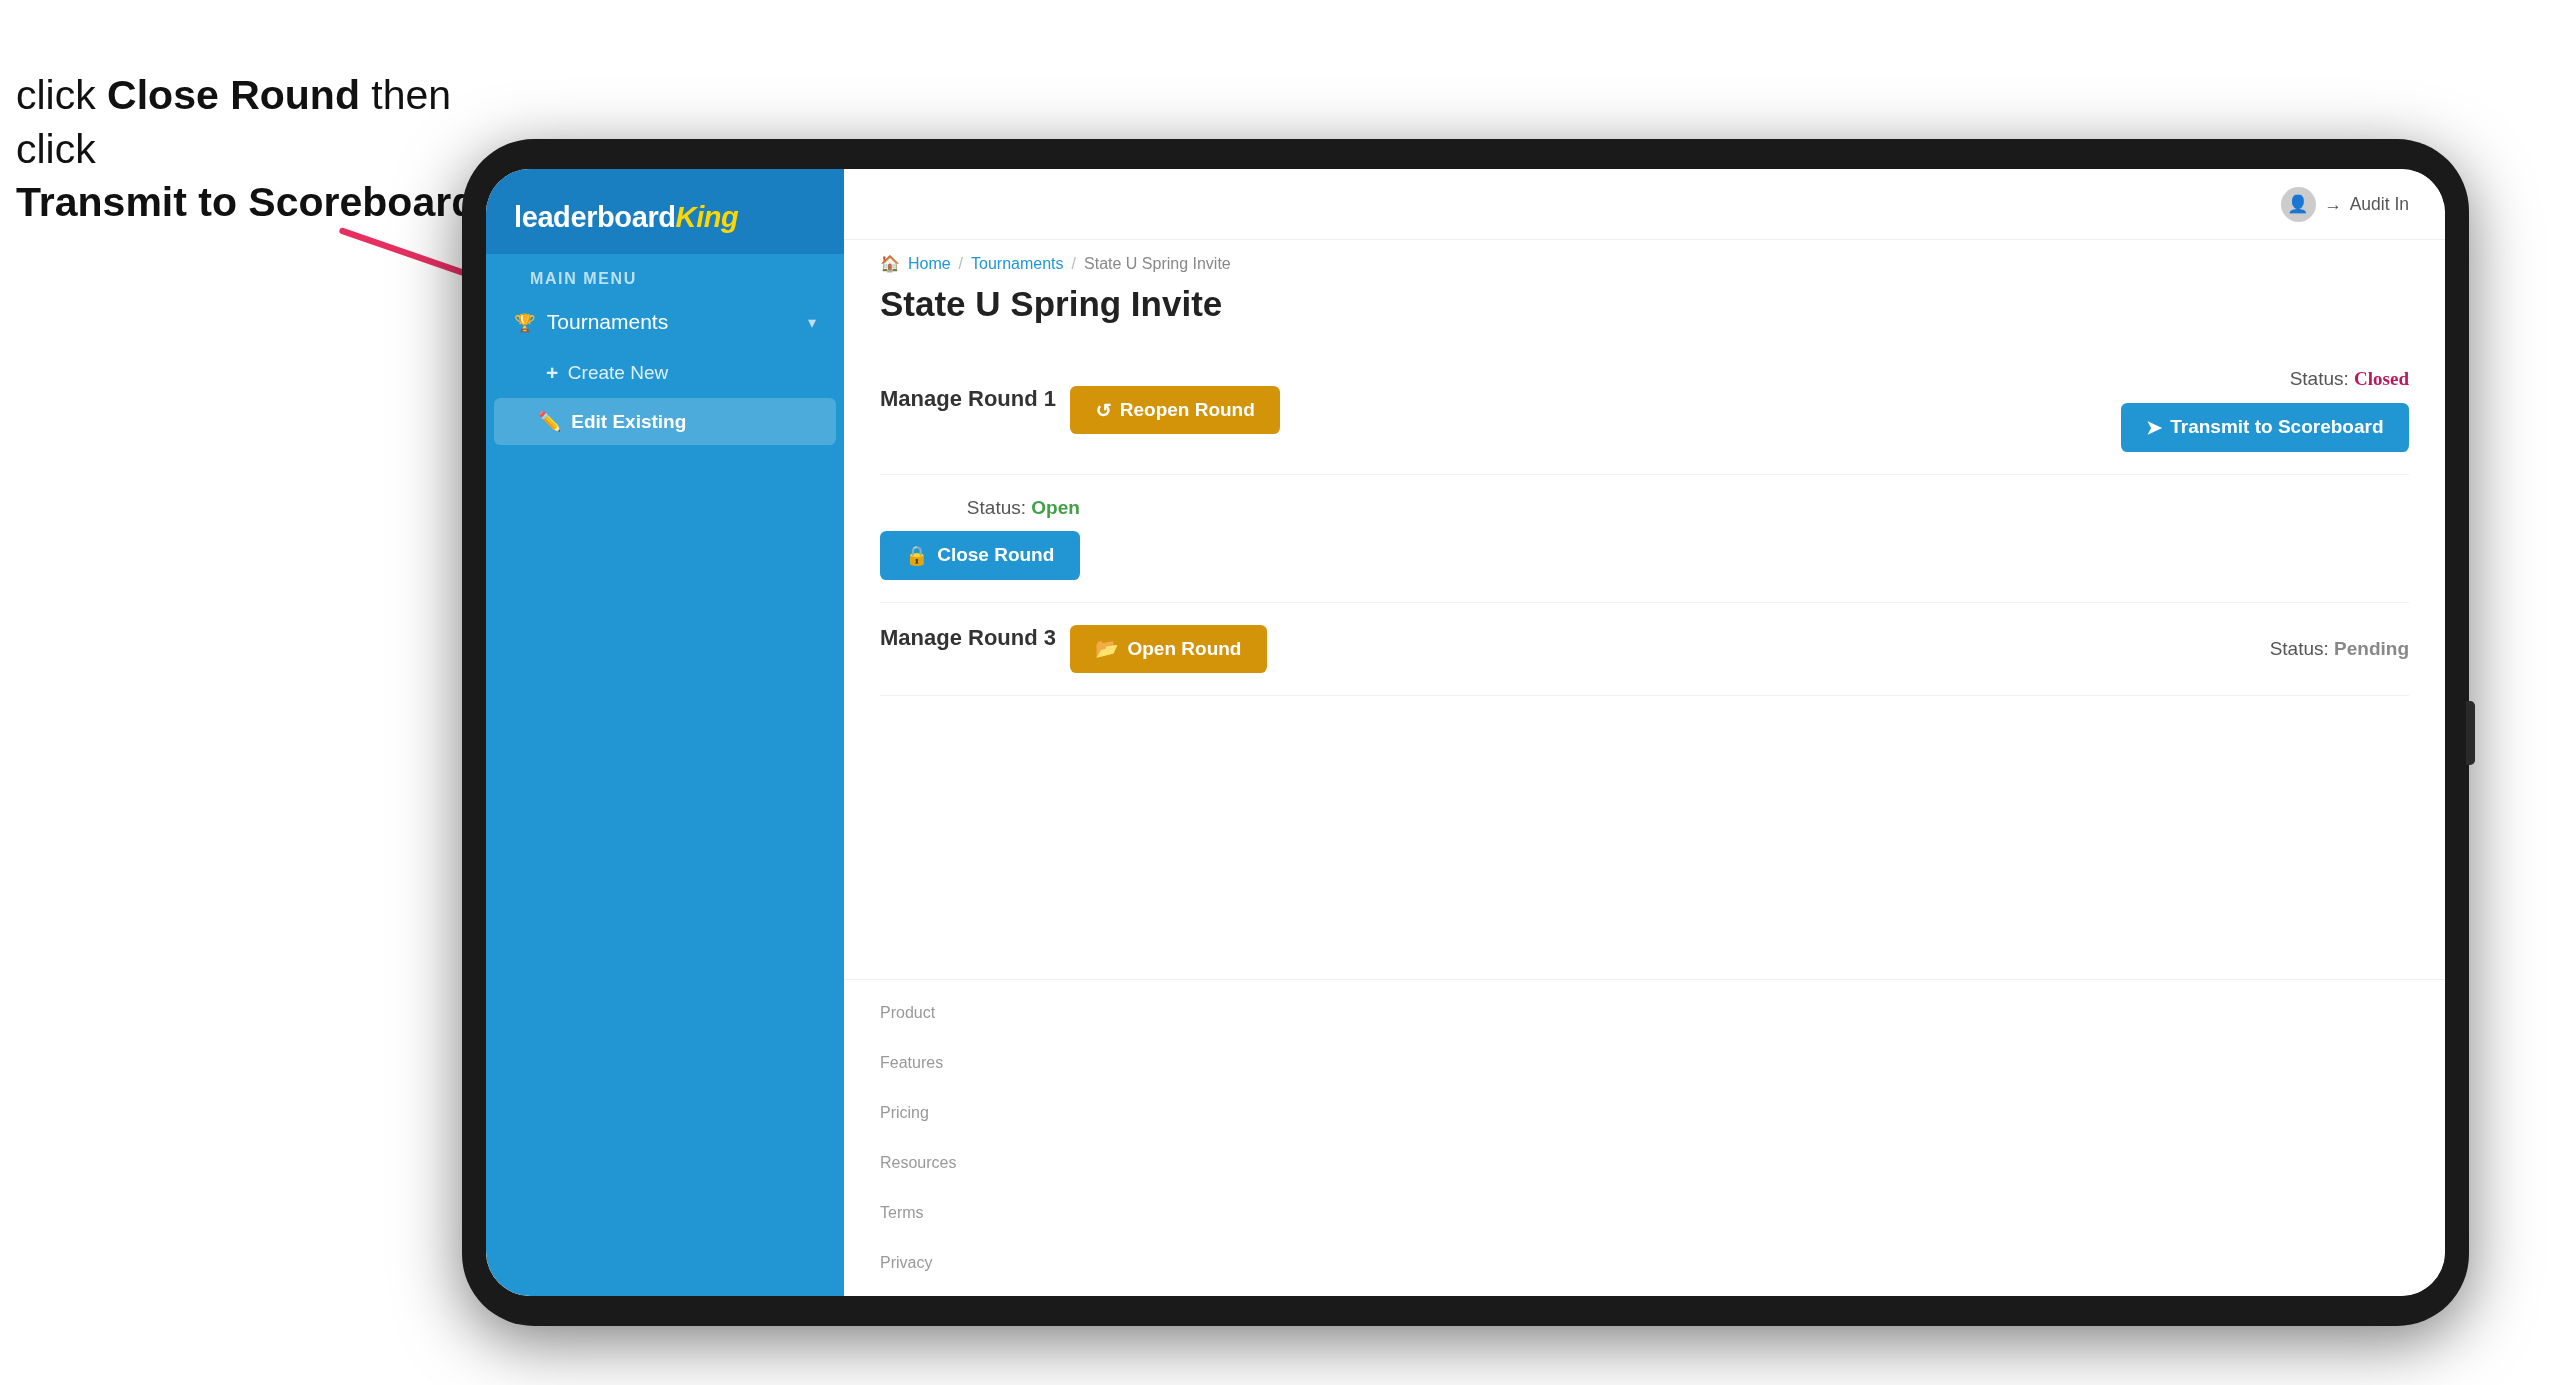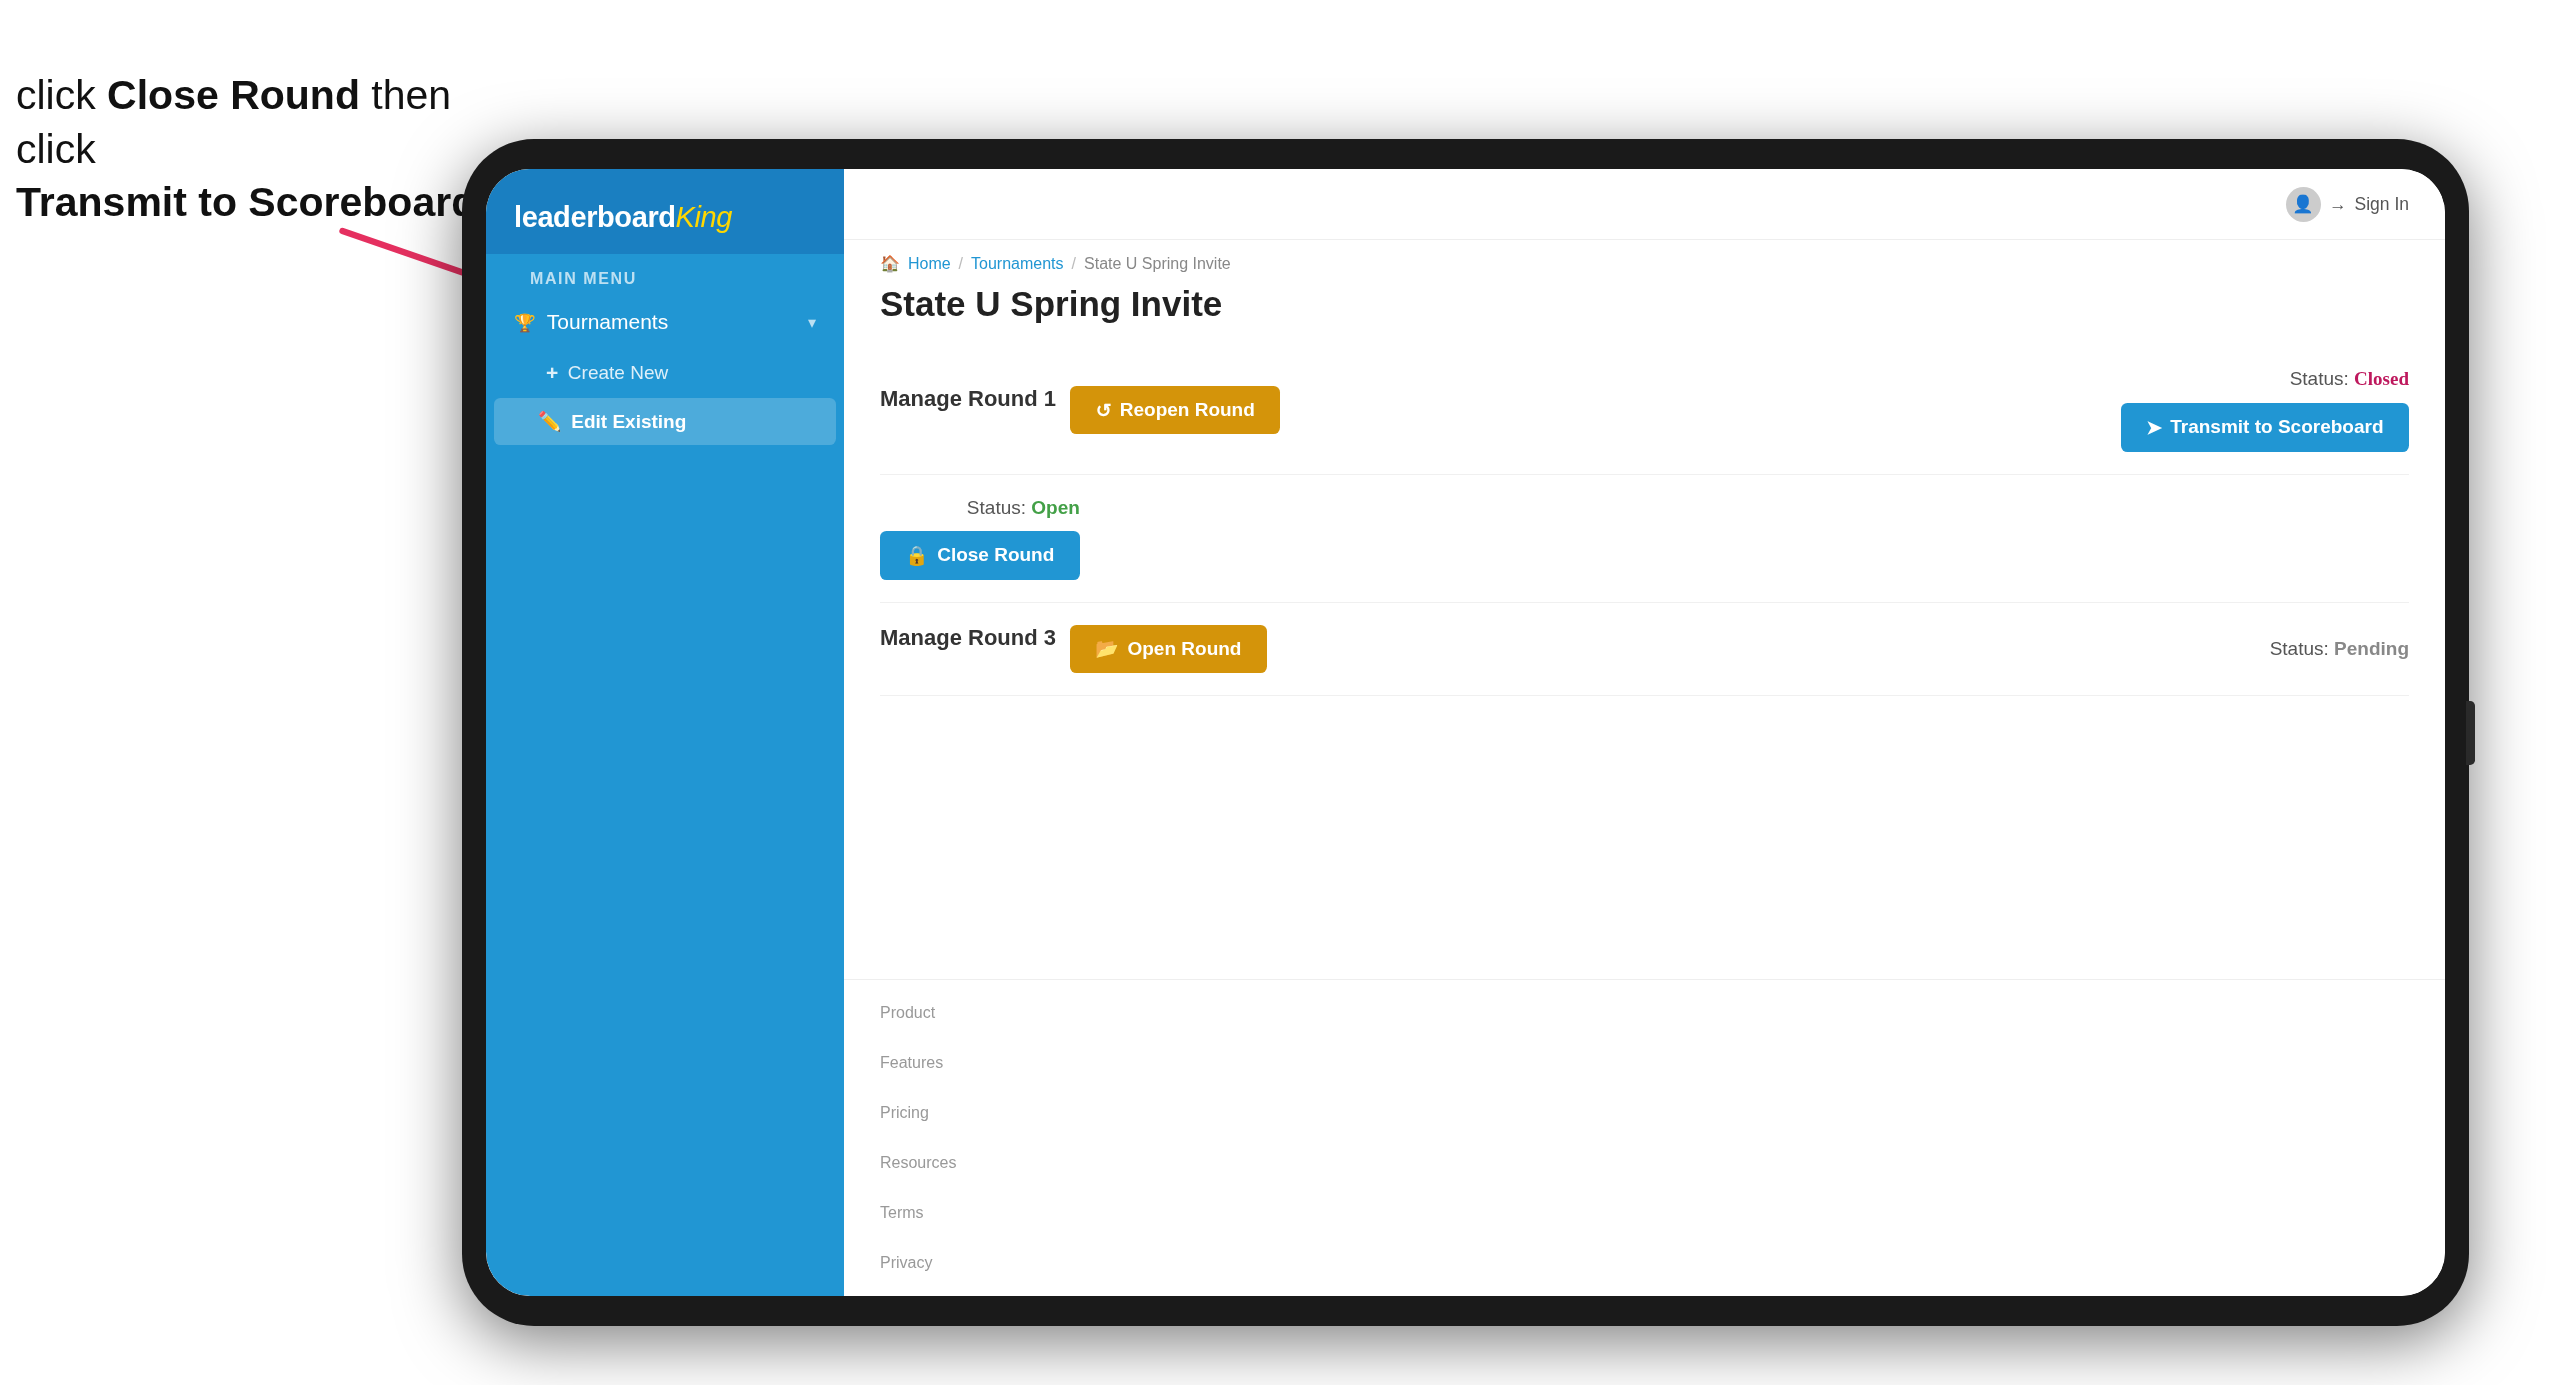--- a/index.html
+++ b/index.html
@@ -89,21 +89,21 @@
 
     .logo-text {
       font-size: 29px;
       font-weight: 700;
       color: white;
       letter-spacing: -0.4px;
     }
 
     .logo-text .king {
       font-style: italic;
-      font-weight: 400;
+      font-weight: 700;
       color: #ffd700;
     }
 
     .main-menu-label {
       padding: 16px 44px 8px;
       font-size: 16px;
       color: rgba(255,255,255,0.7);
       text-transform: uppercase;
       letter-spacing: 1.6px;
       font-weight: 700;
@@ -371,21 +371,21 @@
       </div>
 
       <div class="main-content">
 
         <div class="topbar">
           <div class="sign-in-btn">
             <div class="avatar-circle">
               <span>👤</span>
             </div>
             <span>→</span>
-            <span>Sign In</span>
+            <span>Audit In</span>
           </div>
         </div>
 
         <div class="breadcrumb">
           <span>🏠</span>
           <a>Home</a>
           <span class="breadcrumb-sep">/</span>
           <a>Tournaments</a>
           <span class="breadcrumb-sep">/</span>
           <span>State U Spring Invite</span>

